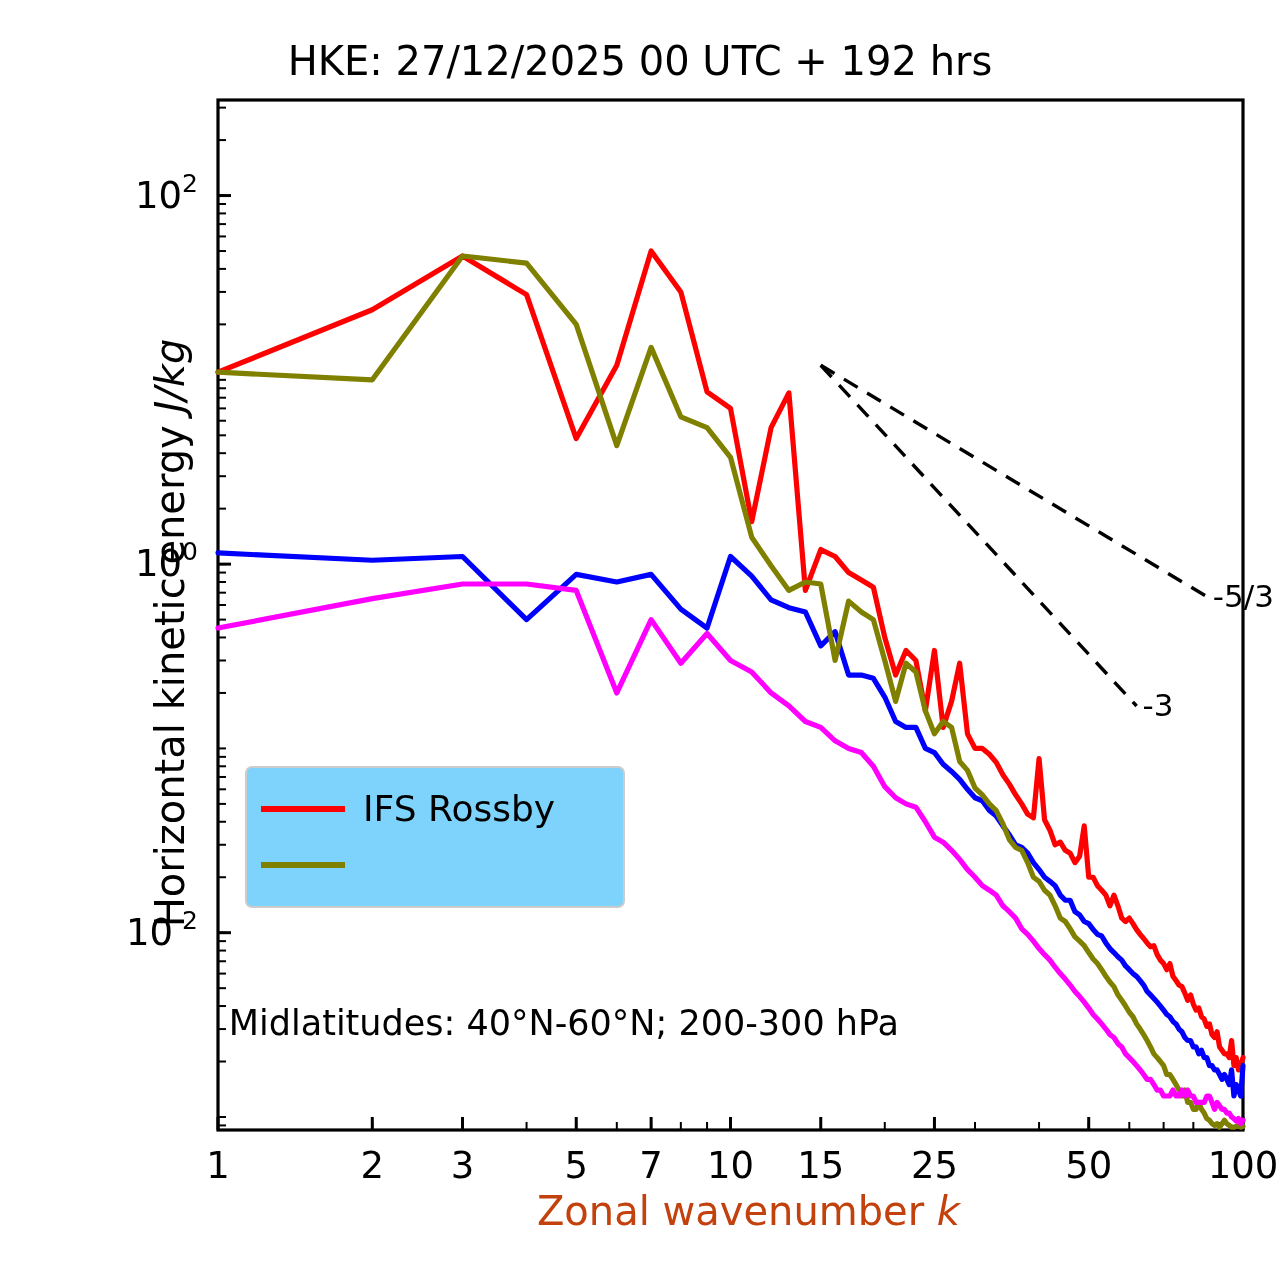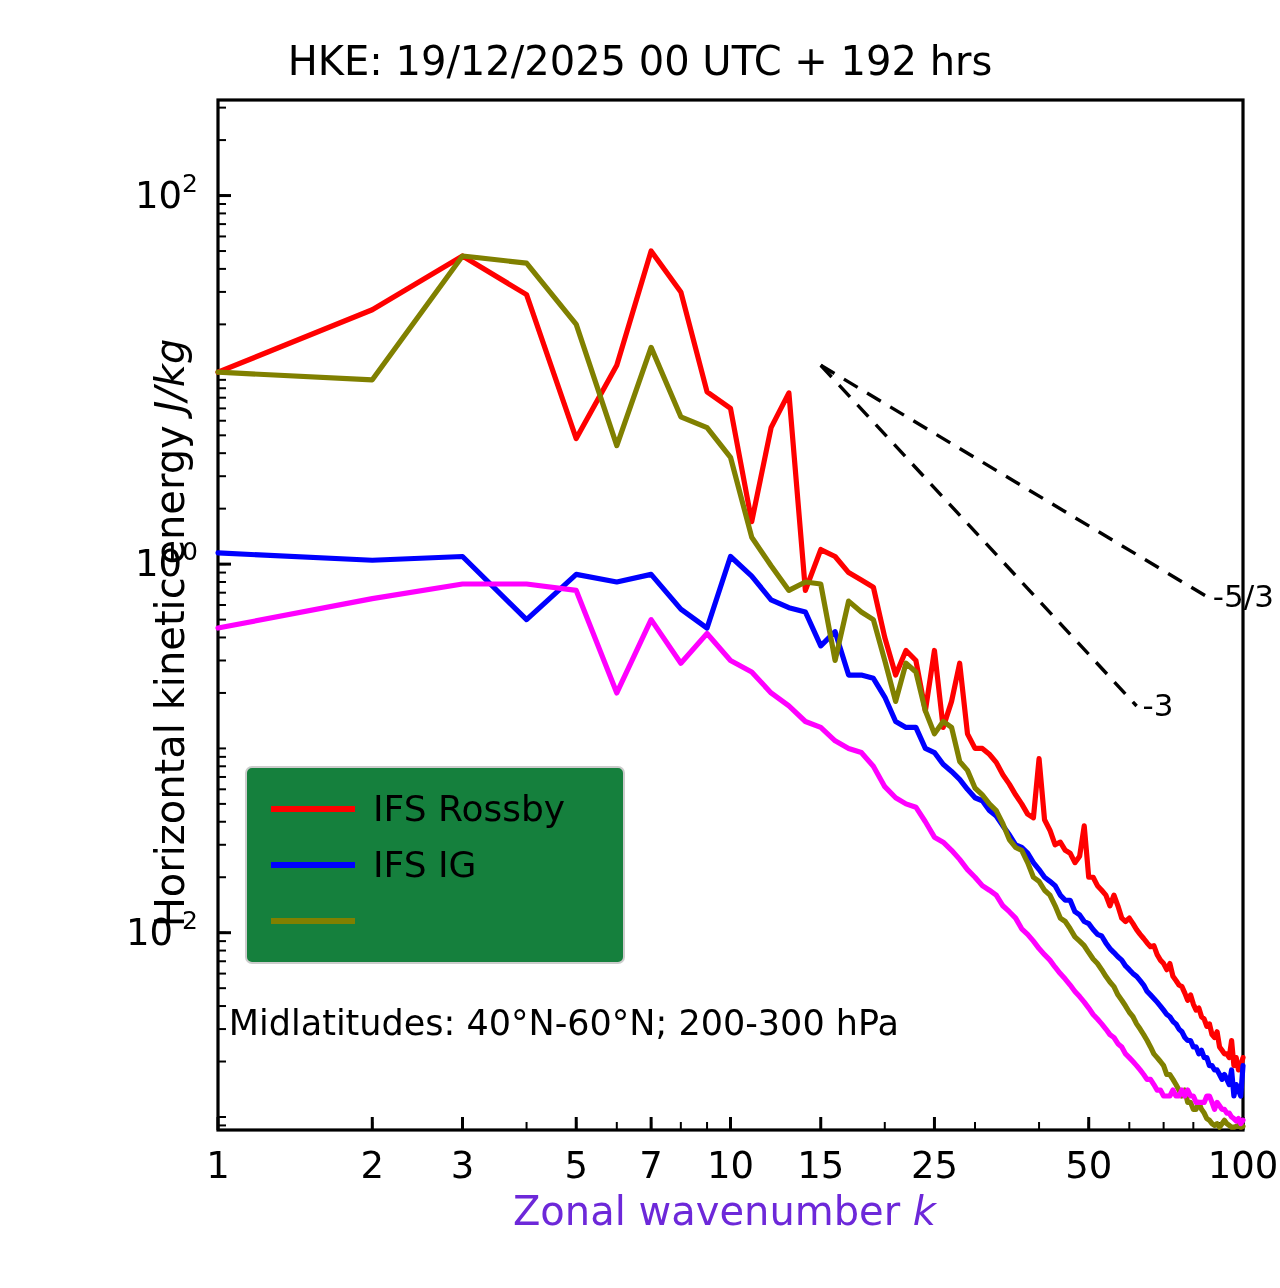--- a/index.html
+++ b/index.html
@@ -84,26 +84,26 @@
     dominant-baseline: middle;
   }
   .ann-text {
     font-family: "DejaVu Sans", sans-serif;
     font-size: 35px;
     fill: #000000;
     text-anchor: start;
   }
   #xlabel {
     position: absolute;
-    left: 212px;
+    left: 236px;
     top: 1188px;
     width: 1025px;
     text-align: center;
     font-size: 40px;
-    color: #6d28d9;
+    color: #c2410c;
     white-space: nowrap;
   }
   #ylabel {
     position: absolute;
     left: -330px;
     top: 610px;
     width: 1000px;
     text-align: center;
     font-size: 40px;
     color: #000000;
@@ -111,24 +111,24 @@
     transform-origin: center center;
     white-space: nowrap;
   }
   .ital { font-style: italic; }
   #legend-box {
     position: absolute;
     left: 245px;
     top: 766px;
     width: 380px;
     box-sizing: border-box;
-    background: #15803d;
+    background: #7dd3fc;
     border: 2px solid #cccccc;
     border-radius: 7px;
-    padding: 13px 16px 13px 24px;
+    padding: 13px 16px 13px 14px;
   }
   .legend-row {
     display: flex;
     align-items: center;
     height: 56px;
   }
   .legend-swatch {
     width: 84px;
     height: 0;
     border-top-width: 6px;
@@ -141,21 +141,21 @@
     color: #000000;
     white-space: nowrap;
     line-height: 1;
   }
 </style>
 </head>
 <body>
 
 <div id="figure">
 
-  <div id="chart-title">HKE: 19/12/2025 00 UTC + 192 hrs</div>
+  <div id="chart-title">HKE: 27/12/2025 00 UTC + 192 hrs</div>
 
   <svg id="plot-svg" width="1280" height="1288">
     <g id="axes-group">
         <rect x="218" y="100" width="1025" height="1030" class="axis-line"></rect>
         <line x1="218" y1="1130" x2="218" y2="1117" class="tick-major"></line>
         <text x="218" y="1178" class="tick-label-x">1</text>
         <line x1="372.2778727777903" y1="1130" x2="372.2778727777903" y2="1117" class="tick-major"></line>
         <text x="372.2778727777903" y="1178" class="tick-label-x">2</text>
         <line x1="462.524643043827" y1="1130" x2="462.524643043827" y2="1117" class="tick-major"></line>
         <text x="462.524643043827" y="1178" class="tick-label-x">3</text>
@@ -267,21 +267,17 @@
   <div id="xlabel"><span>Zonal wavenumber </span><span class="ital">k</span></div>
 
   <div id="ylabel"><span>Horizontal kinetic energy </span><span class="ital">J/kg</span></div>
 
   <div id="legend-box">
       <div class="legend-row">
         <span class="legend-swatch" style="border-top-color: rgb(255, 0, 0);"></span>
         <span class="legend-text">IFS Rossby</span>
       </div>
       <div class="legend-row">
-        <span class="legend-swatch" style="border-top-color: rgb(0, 0, 255);"></span>
-        <span class="legend-text">IFS IG</span>
-      </div>
-      <div class="legend-row">
         <span class="legend-swatch" style="border-top-color: rgb(128, 128, 0);"></span>
       </div>
     </div>
 
 </div>
 
 </body></html>

